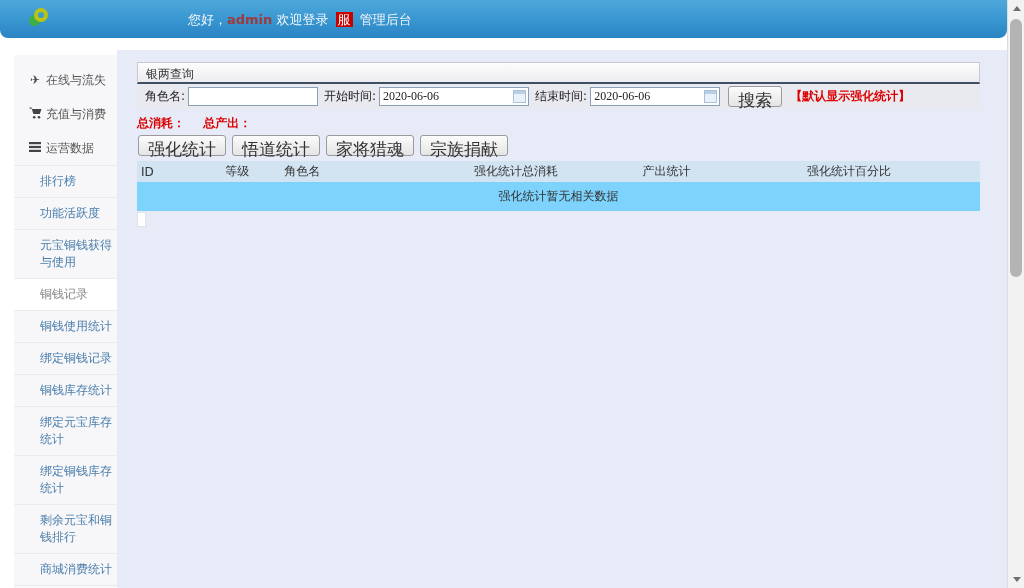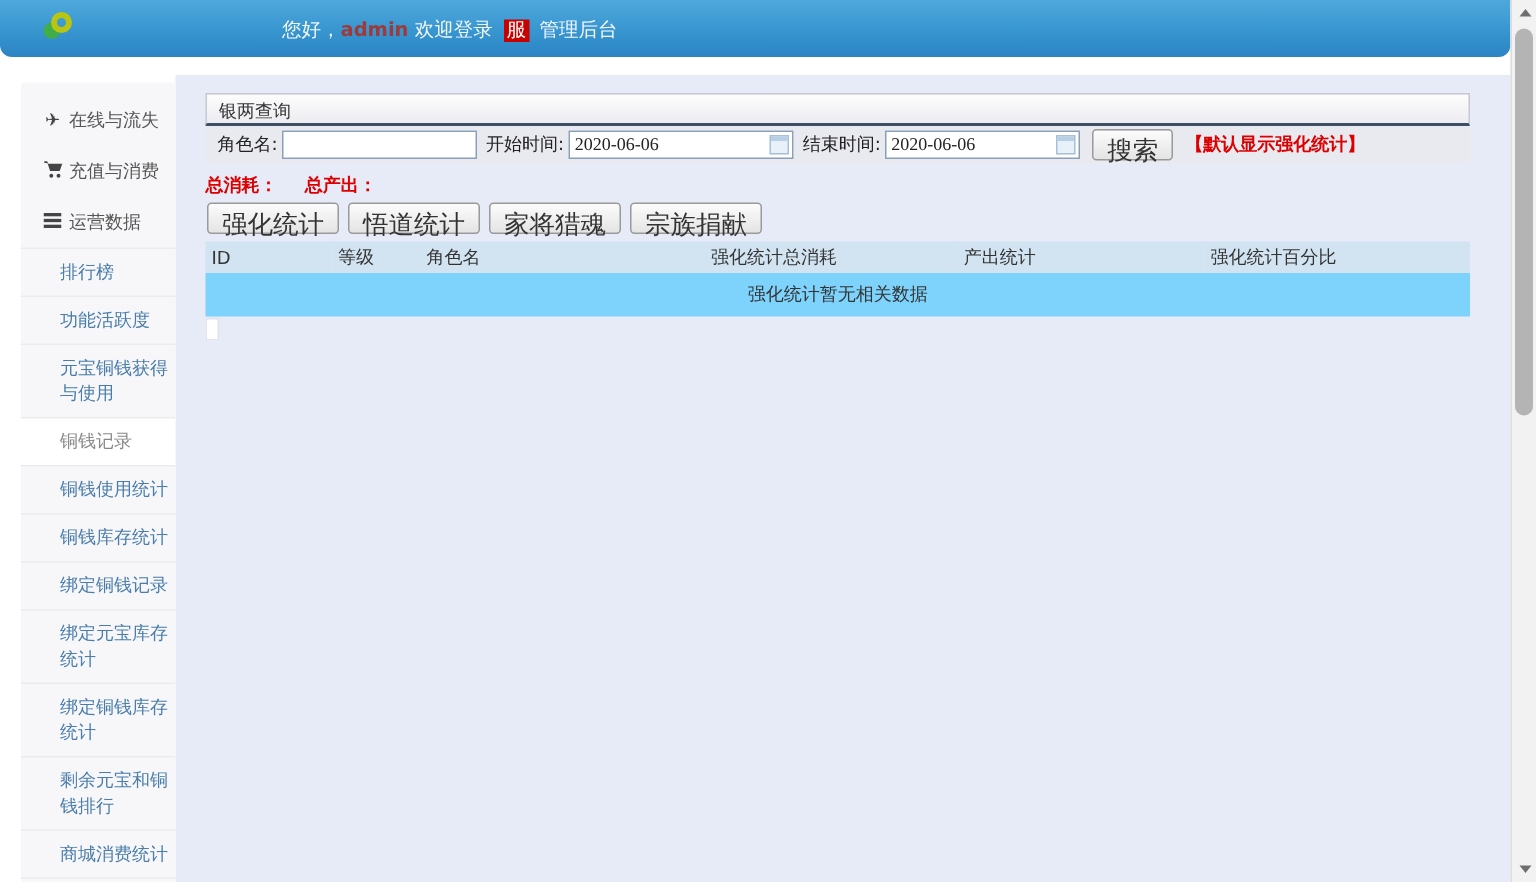--- a/index.html
+++ b/index.html
@@ -147,22 +147,22 @@
           </svg>
       </span>
       <span>运营数据</span>
     </div>
 
     <div class="side-item">排行榜</div>
     <div class="side-item">功能活跃度</div>
     <div class="side-item">元宝铜钱获得与使用</div>
     <div class="side-item active">铜钱记录</div>
     <div class="side-item">铜钱使用统计</div>
+    <div class="side-item">绑定铜钱记录</div>
     <div class="side-item">铜钱库存统计</div>
-    <div class="side-item">绑定铜钱记录</div>
     <div class="side-item">绑定元宝库存统计</div>
     <div class="side-item">绑定铜钱库存统计</div>
     <div class="side-item">剩余元宝和铜钱排行</div>
     <div class="side-item">商城消费统计</div>
     <div class="side-item">全局命令</div>
 
   </div>
 
   <div class="panel">
     <div class="panel-title">银两查询</div>

